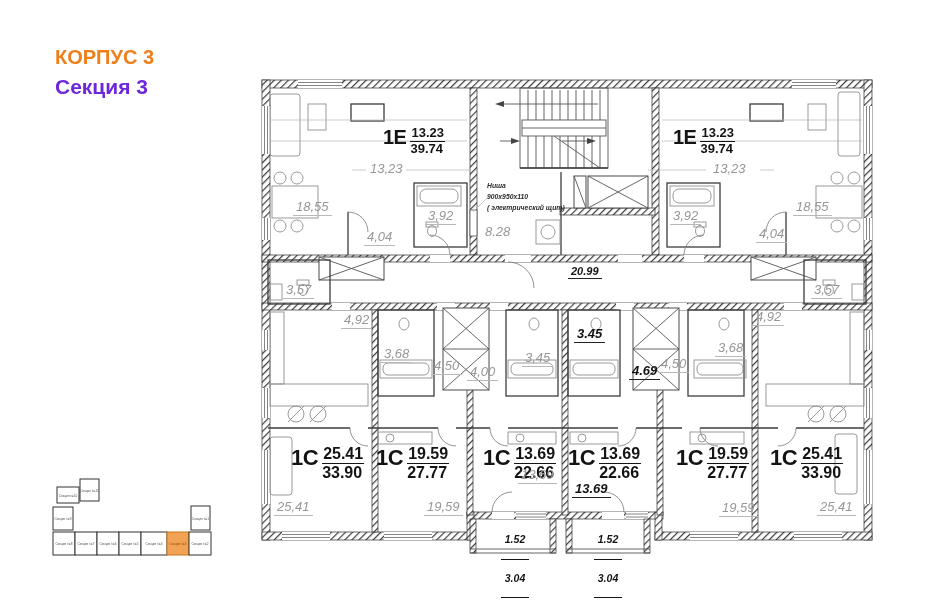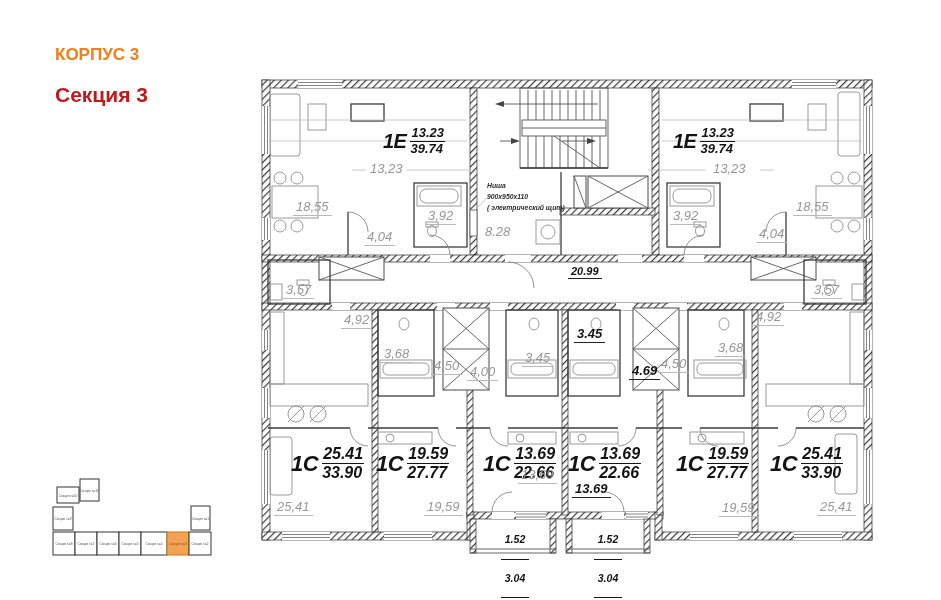--- a/index.html
+++ b/index.html
@@ -2,33 +2,33 @@
 <html><head>
 <meta charset="utf-8">
 <style>
   html,body{margin:0;padding:0;background:#fff;}
   .stage{position:relative;width:941px;height:600px;background:#fff;overflow:hidden;
          font-family:"Liberation Sans",sans-serif;}
   .stage svg{position:absolute;left:0;top:0;}
 
   
   .title{position:absolute;left:55px;top:45px;line-height:1.2;}
-  .title .t1{font-size:17px;font-weight:bold;color:#EF7F1B;}
-  .title .t2{font-size:21px;font-weight:bold;color:#b91c1c;margin-top:17px;}
+  .title .t1{font-size:20px;font-weight:bold;color:#EF7F1B;}
+  .title .t2{font-size:21px;font-weight:bold;color:#6d28d9;margin-top:5px;}
   .title .t3{font-size:16.5px;font-weight:bold;color:#141414;margin-top:4px;}
 
   
   .rl{position:absolute;font-style:italic;font-size:13px;color:#979797;
       border-bottom:1px solid #b9b9b9;padding:0 3px 1px 3px;white-space:nowrap;}
   .rl.b{color:#141414;font-weight:bold;border-bottom:1.3px solid #222;}
   .rl.nb{border-bottom:none;}
 
   
-  .apt{position:absolute;display:flex;align-items:center;gap:4px;color:#141414;
-       font-style:italic;font-weight:bold;}
+  .apt{position:absolute;display:flex;align-items:flex-start;gap:4px;color:#141414;
+       font-weight:bold;}
   .apt .t{font-size:20px;letter-spacing:-0.5px;}
   .apt .fr{display:flex;flex-direction:column;font-size:13px;line-height:1.15;}
   .apt .fr .n{border-bottom:1.6px solid #141414;padding:0 1px;}
   .apt.small .t{font-size:22px;}
   .apt.small .fr{font-size:16px;}
 
   
   .bal{position:absolute;width:38px;display:flex;flex-direction:column;align-items:center;
        font-style:italic;font-weight:bold;font-size:10.5px;color:#141414;line-height:1.3;}
   .bal .n,.bal .d{border-bottom:1.2px solid #141414;padding:12px 4px;font-style:italic;}

